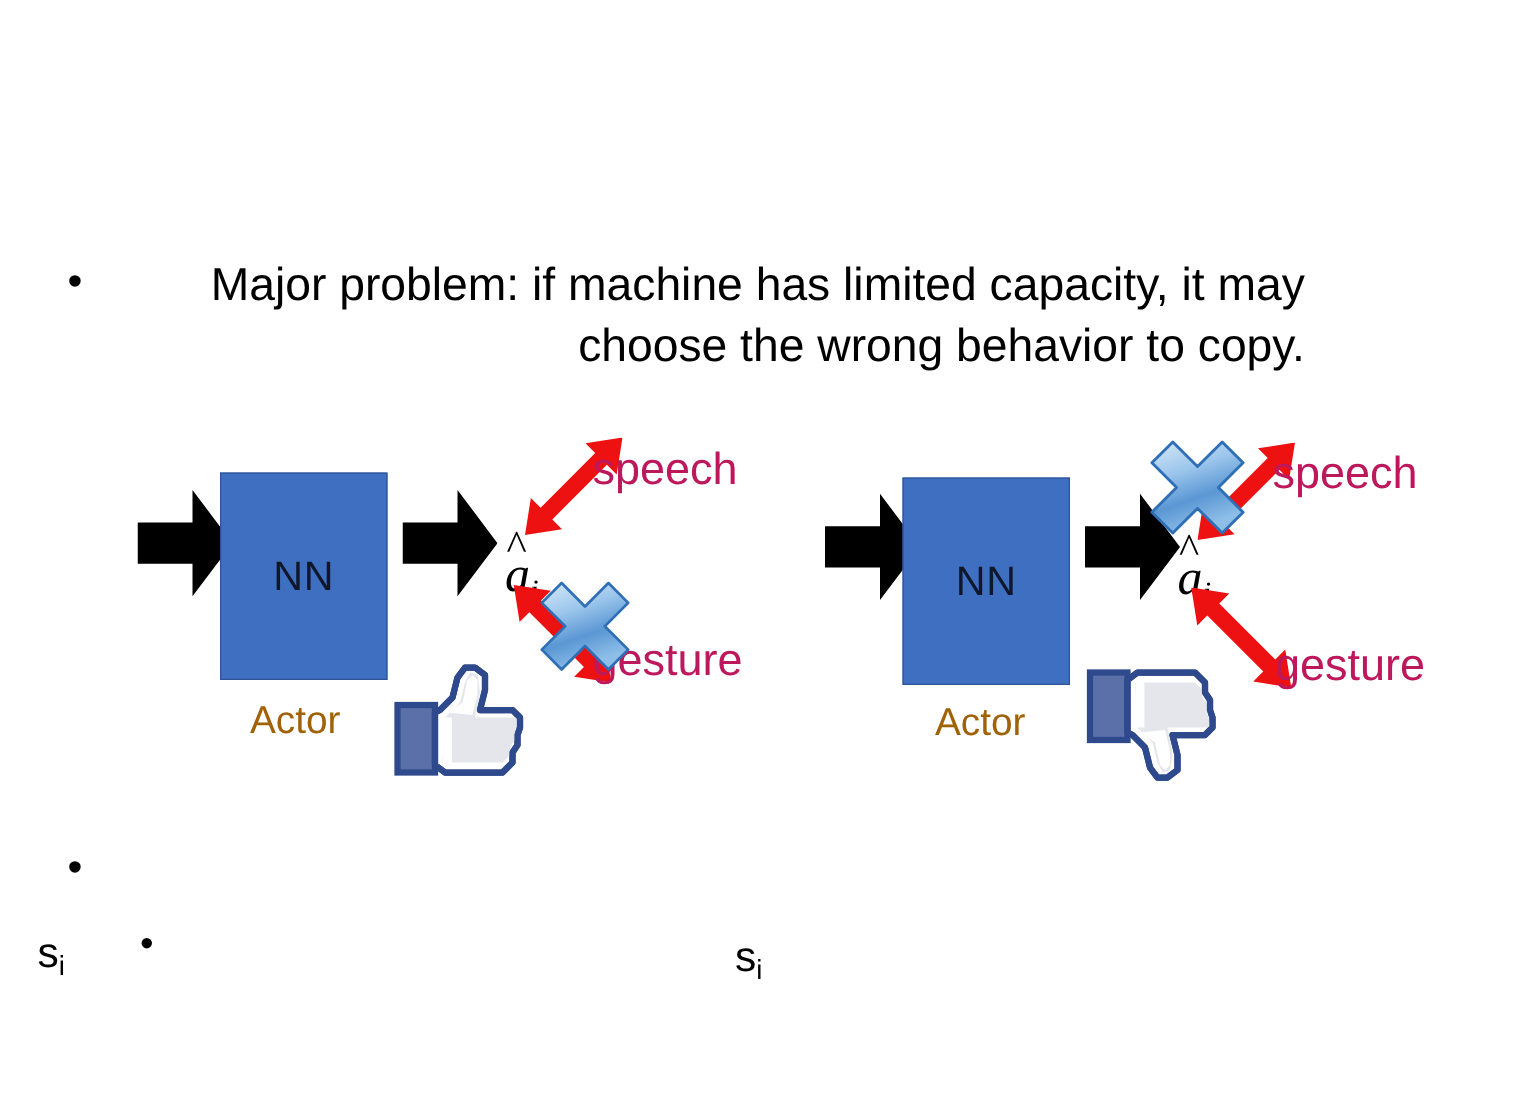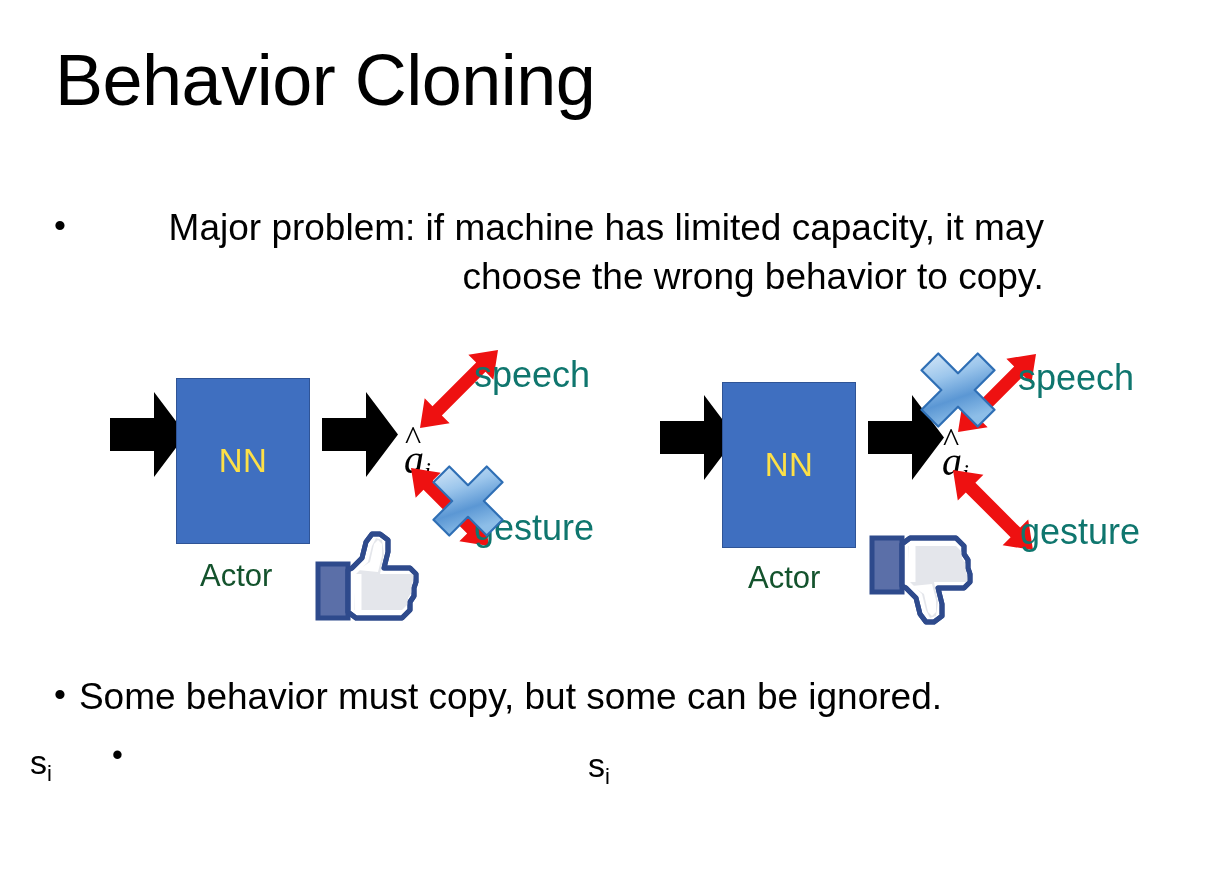--- a/index.html
+++ b/index.html
@@ -97,28 +97,28 @@
   .nn-box {
     position: absolute;
     background: #3F6FC0;
     border: 1px solid #2F5496;
     box-sizing: border-box;
     display: flex;
     align-items: center;
     justify-content: center;
   }
   .nn-label {
-    color: #fde047;
+    color: #0f172a;
     font-size: 33px;
     letter-spacing: 0.5px;
   }
   .actor-label {
     position: absolute;
     font-size: 31px;
-    color: #14532d;
+    color: #a16207;
     white-space: nowrap;
   }
 
   .block-arrow { position: absolute; }
 
   .action-label {
     position: absolute;
     font-family: "Liberation Serif", serif;
     font-style: italic;
     font-size: 40px;
@@ -141,35 +141,34 @@
   }
   .action-label .sub {
     font-size: 0.62em;
     vertical-align: -0.30em;
     font-style: italic;
   }
 
   .out-label {
     position: absolute;
     font-size: 36px;
-    color: #0f766e;
+    color: #be185d;
     white-space: nowrap;
     line-height: 1;
   }
 
   .dbl-arrow { position: absolute; }
   .cross-x   { position: absolute; }
   .thumb     { position: absolute; }
 </style>
 </head>
 <body>
 
 <div id="slide">
 
-  <div id="slide-title">Behavior Cloning</div>
 
   <div class="bullet-row" id="bullet-top">
     <span class="bullet-dot">•</span>
     <span class="bullet-text">Major problem: if machine has limited capacity, it may choose the wrong behavior to copy.</span>
   </div>
 
   <div class="diagram" id="diagram-left">
 
     <div class="state-label" style="left:8px; top:425px; transform:translateY(-50%);">
       <span>s</span><span class="sub">i</span>
@@ -322,20 +321,19 @@
                  L102,52 L102,44 L96,38 L70,38 L74,22 L74,10 L66,4 L58,4
                  L52,12 L48,28 L38,38 Z" fill="none" stroke="#2E4A8C" stroke-width="5" stroke-linejoin="round"></path>
         <path d="M44,44 L44,82" stroke="#FFFFFF" stroke-width="7" fill="none"></path>
         <path d="M44,40 L56,32 L60,14 L64,10 L68,14 L68,26 L64,42" fill="#FFFFFF" stroke="none"></path>
       </svg>
     </div>
   </div>
 
   <div class="bullet-row" id="bullet-bottom-1">
     <span class="bullet-dot">•</span>
-    <span class="bullet-text">Some behavior must copy, but some can be ignored.</span>
   </div>
 
   <div class="bullet-row" id="bullet-bottom-2">
     <span class="bullet-dot">•</span>
   </div>
 
 </div>
 
 </body></html>

